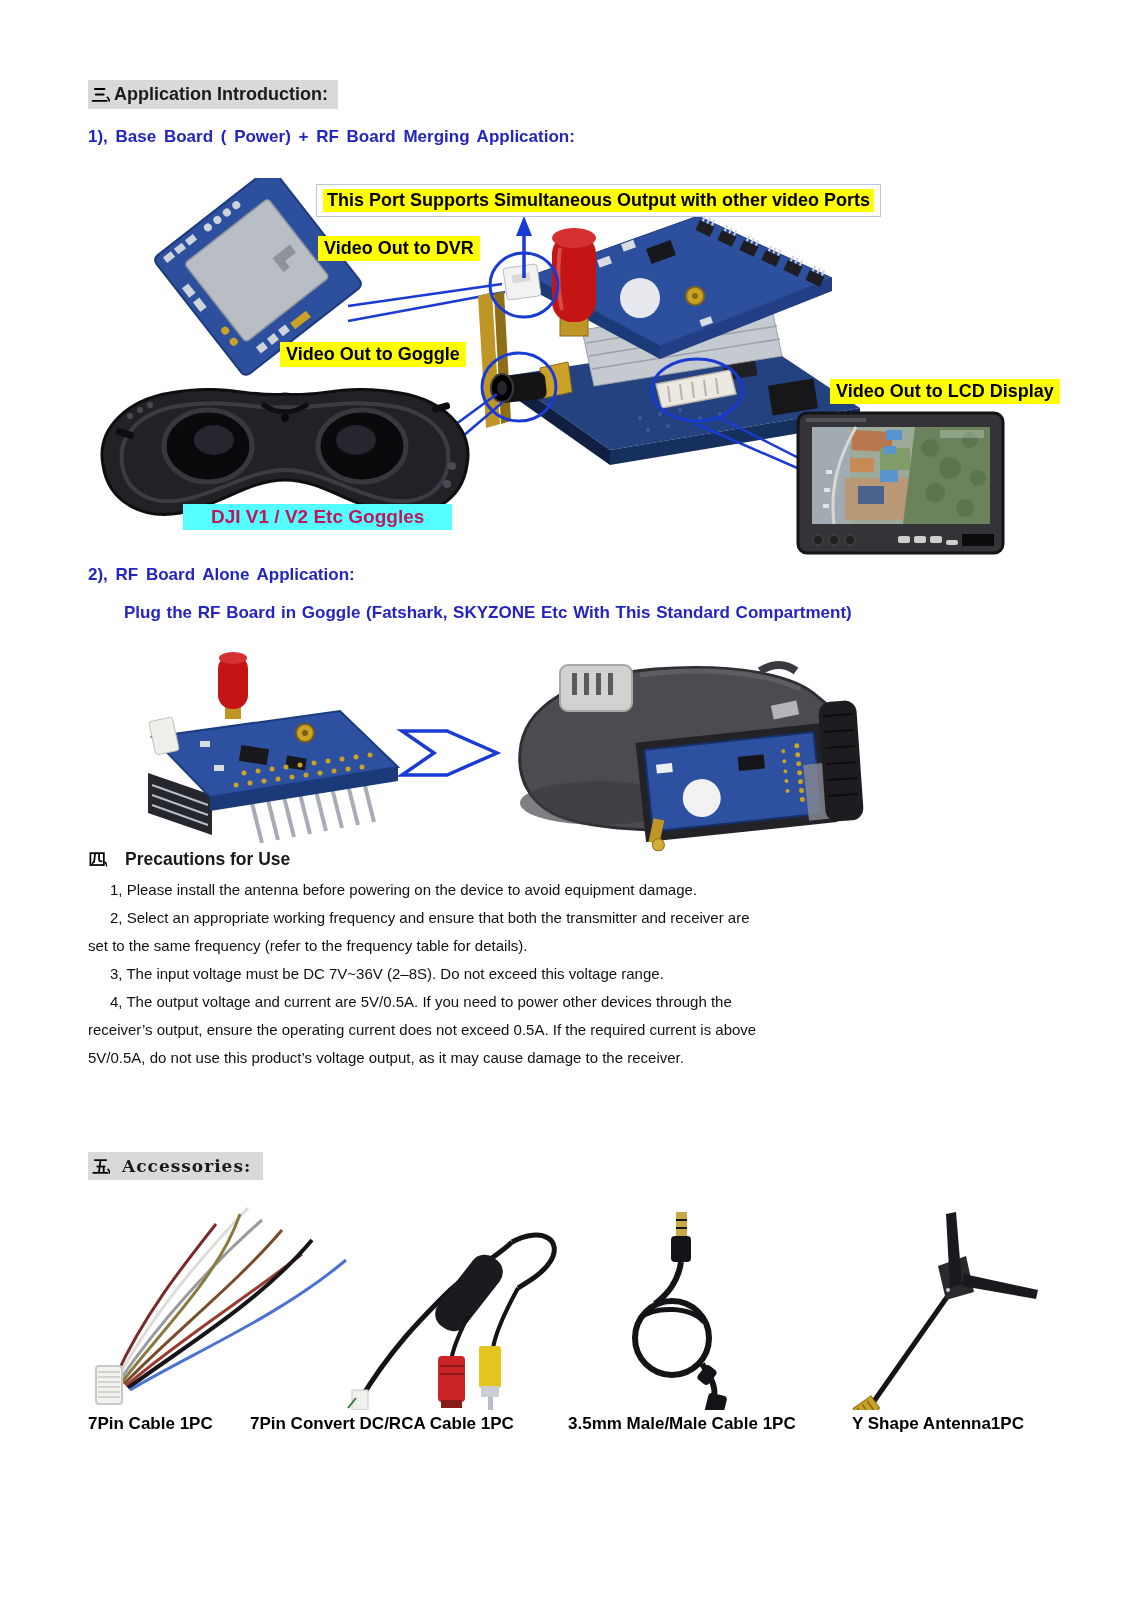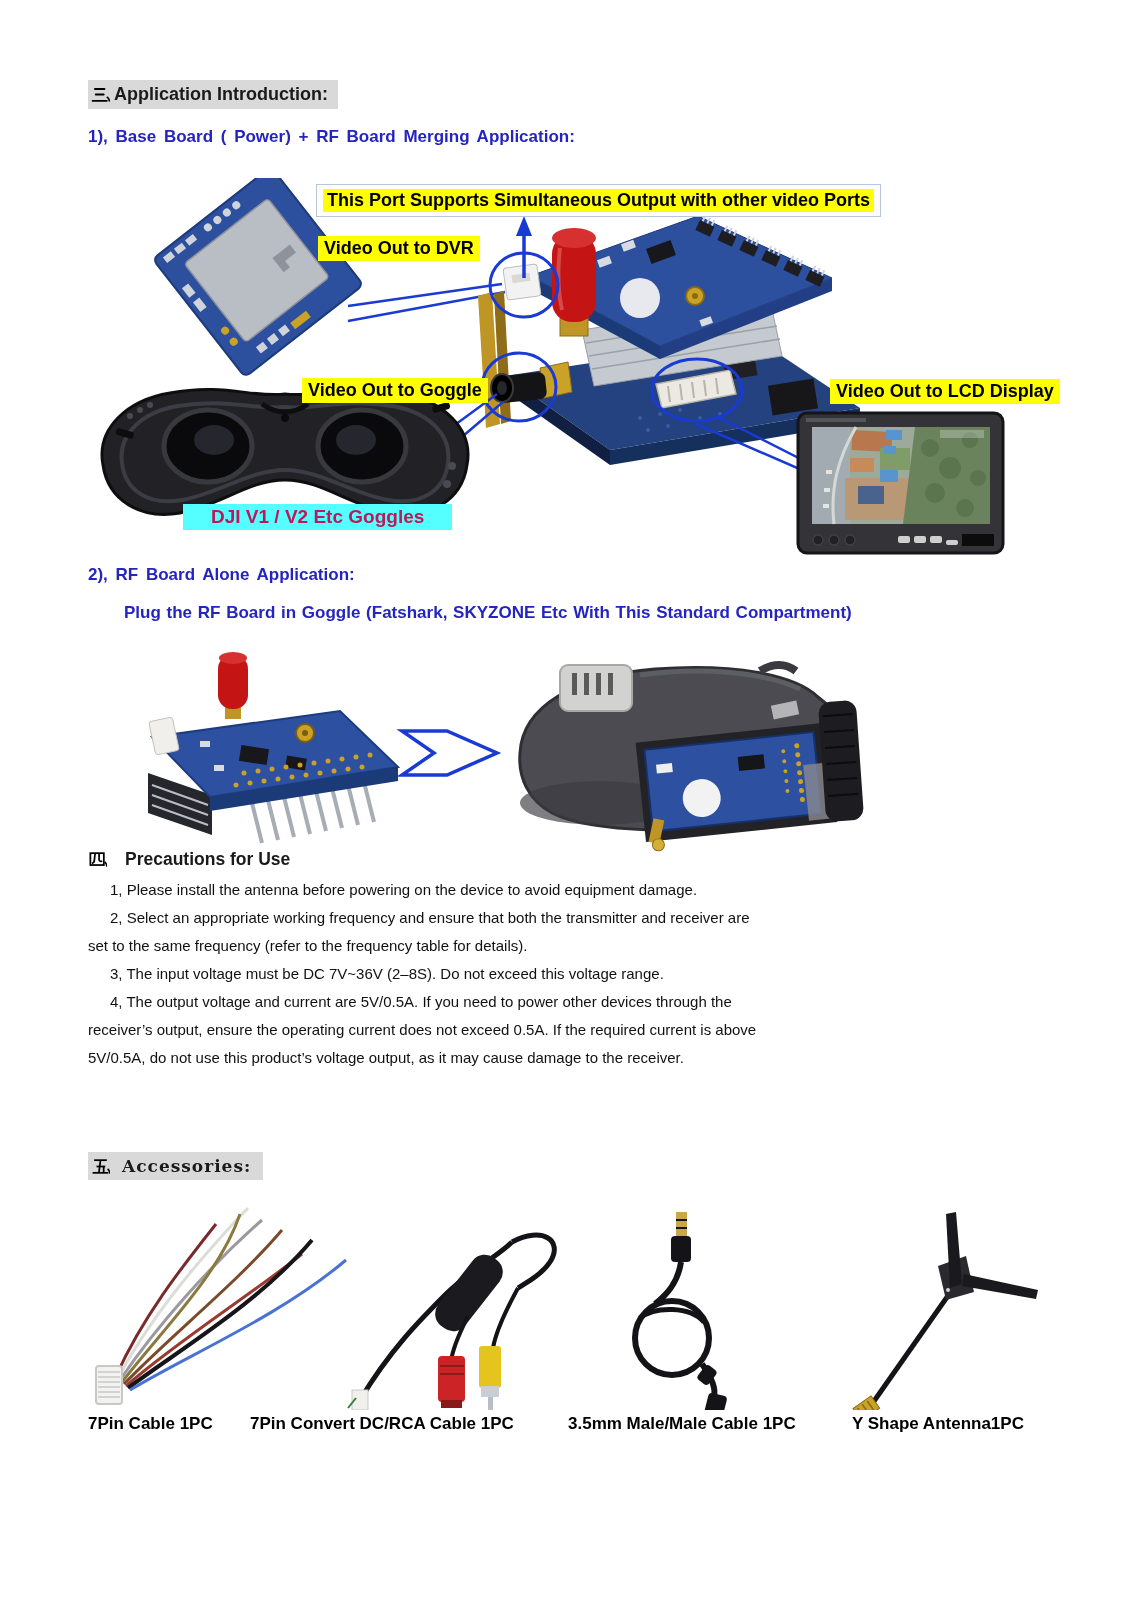--- a/index.html
+++ b/index.html
@@ -274,21 +274,21 @@
             </g>
           <rect x="962" y="356" width="32" height="12" fill="#0c0c0c"></rect>
         </g>
       </g>
     </svg>
 
     <div class="abs nowrap" style="left:316px;top:6px;">
       <span class="callout-box"><span class="ylabel" style="padding:1px 4px;">This Port Supports Simultaneous Output with other video Ports</span></span>
     </div>
     <div class="abs ylabel nowrap" style="left:318px;top:58px;">Video Out to DVR</div>
-    <div class="abs ylabel nowrap" style="left:302px;top:164px;margin-top:36px;">Video Out to Goggle</div>
+    <div class="abs ylabel nowrap" style="left:280px;top:164px;">Video Out to Goggle</div>
     <div class="abs ylabel nowrap" style="left:830px;top:201px;">Video Out to LCD Display</div>
     <div class="abs cyan-label nowrap" style="left:183px;top:326px;">DJI V1 / V2 Etc Goggles</div>
   </div>
 
   <div class="abs blue-head nowrap" style="left:88px;top:565px;">2), RF Board Alone Application:</div>
   <div class="abs blue-head nowrap" style="left:124px;top:603px;word-spacing:1px;">Plug the RF Board in Goggle (Fatshark, SKYZONE Etc With This Standard Compartment) </div>
 
   <div class="abs" style="left:0;top:645px;width:1131px;height:210px;">
     <svg width="1131" height="210" viewBox="0 0 1131 210">
 

